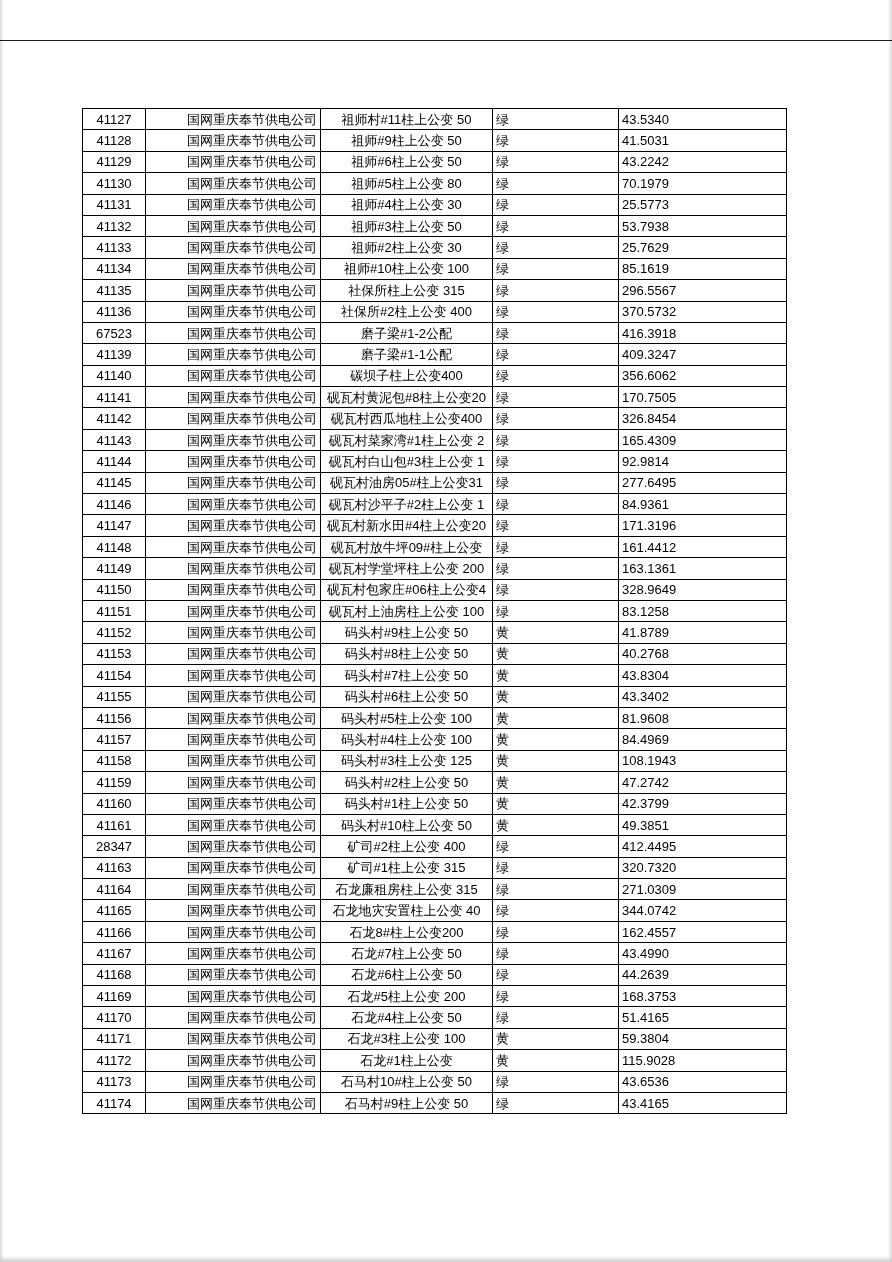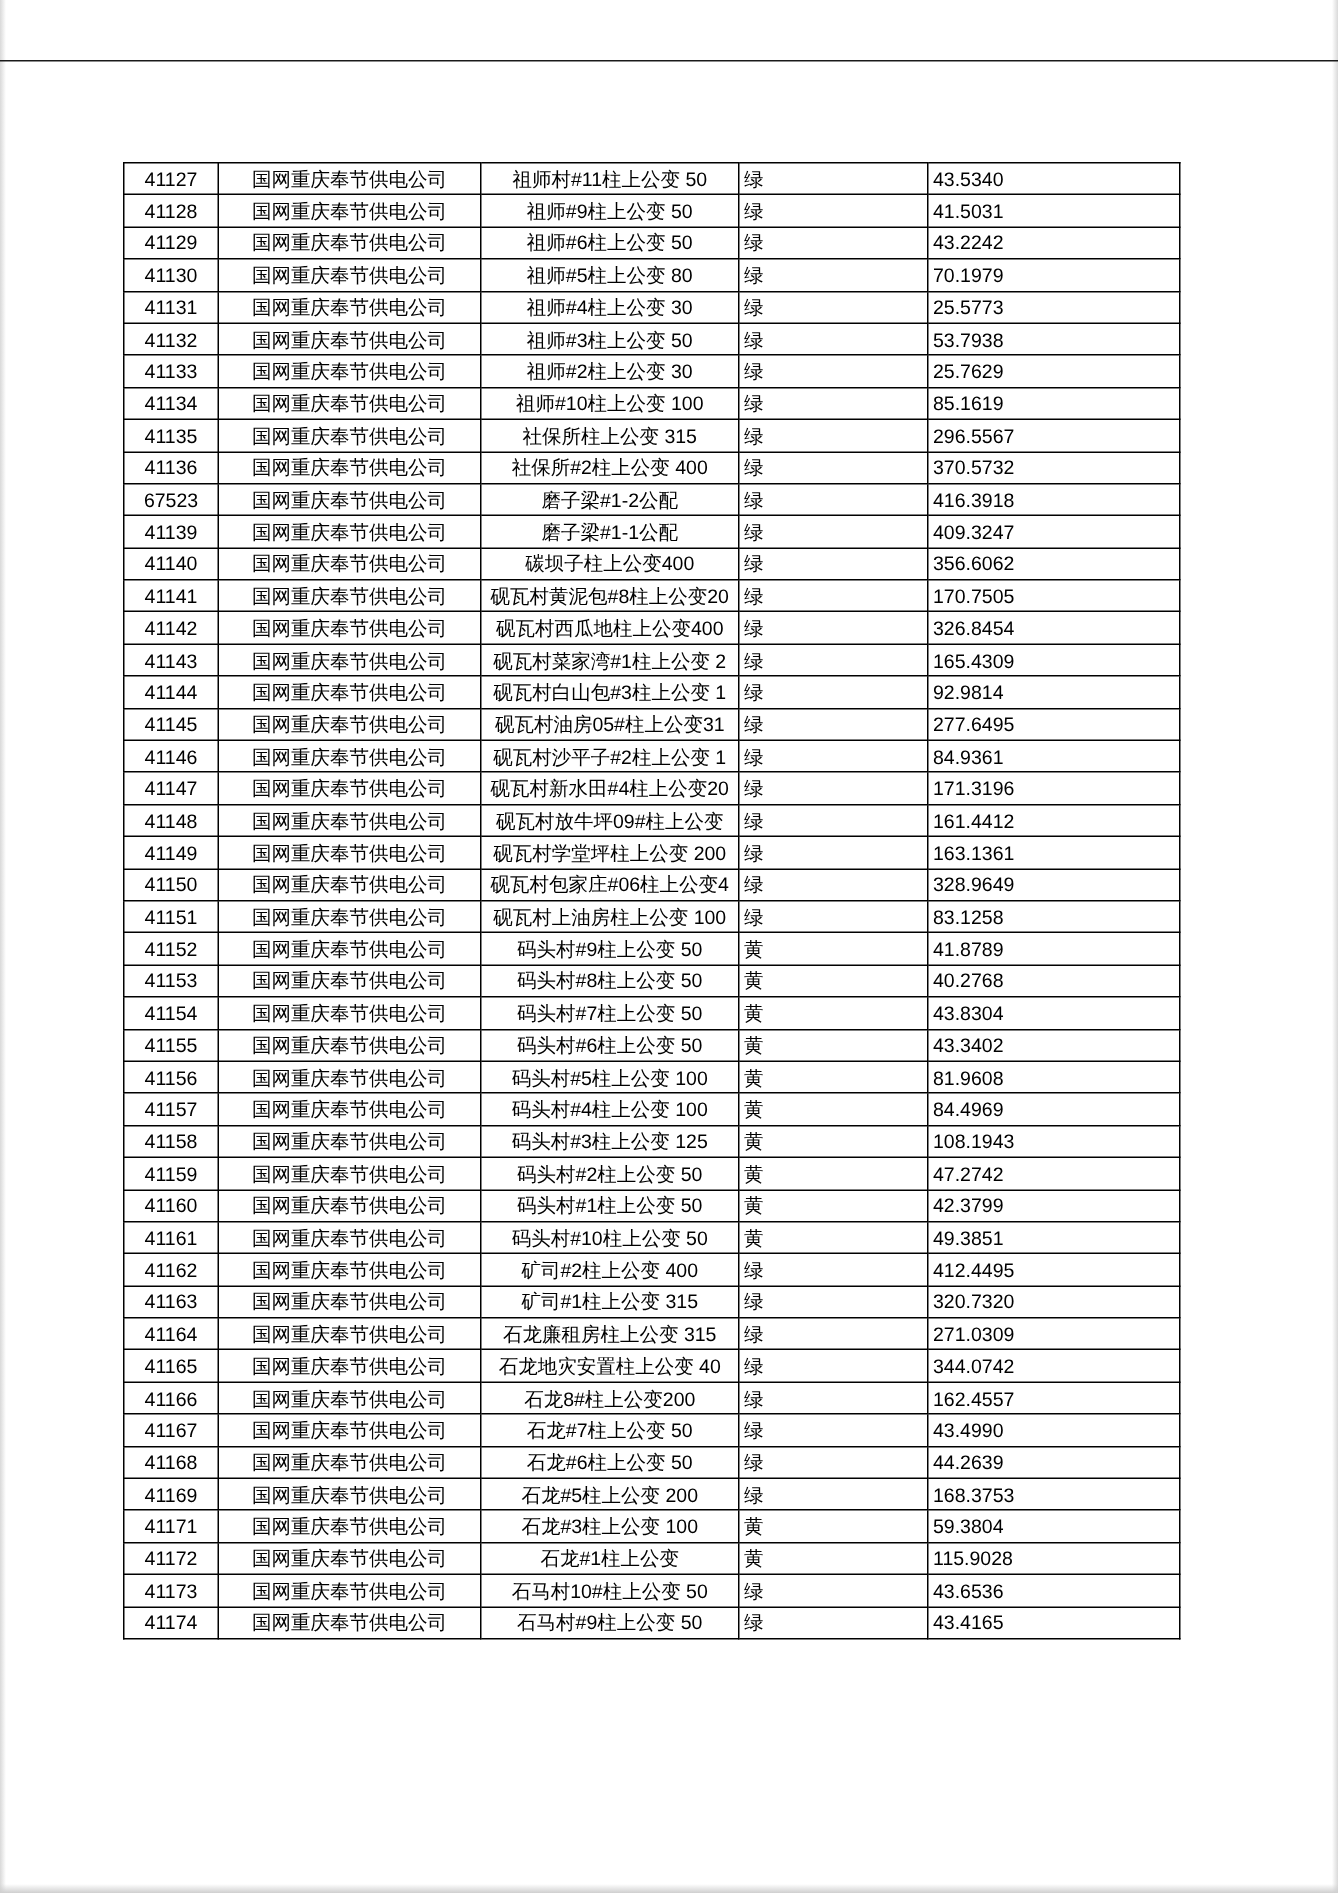--- a/index.html
+++ b/index.html
@@ -41,21 +41,21 @@
     overflow: hidden;
     vertical-align: middle;
   }
   col.c-id      { width: 63px;  }
   col.c-company { width: 175px; }
   col.c-desc    { width: 172px; }
   col.c-status  { width: 126px; }
   col.c-value   { width: 168px; }
 
   td.col-id     { text-align: center; }
-  td.col-company{ text-align: center; }
+  td.col-company{ text-align: right; }
   td.col-desc   { text-align: center; margin-left: 12px; }
   td.col-status { text-align: left; }
   td.col-value  { text-align: left; padding-right: 49px; }
 </style>
 </head>
 <body>
 
 <div class="edge-left"></div>
 <div class="edge-right"></div>
 <div class="edge-bottom"></div>
@@ -303,21 +303,21 @@
         <td class="col-value">42.3799</td>
       </tr>
       <tr>
         <td class="col-id">41161</td>
         <td class="col-company">国网重庆奉节供电公司</td>
         <td class="col-desc">码头村#10柱上公变  50</td>
         <td class="col-status">黄</td>
         <td class="col-value">49.3851</td>
       </tr>
       <tr>
-        <td class="col-id">41162</td>
+        <td class="col-id">28347</td>
         <td class="col-company">国网重庆奉节供电公司</td>
         <td class="col-desc">矿司#2柱上公变 400</td>
         <td class="col-status">绿</td>
         <td class="col-value">412.4495</td>
       </tr>
       <tr>
         <td class="col-id">41163</td>
         <td class="col-company">国网重庆奉节供电公司</td>
         <td class="col-desc">矿司#1柱上公变 315</td>
         <td class="col-status">绿</td>
@@ -357,20 +357,27 @@
         <td class="col-desc">石龙#6柱上公变 50</td>
         <td class="col-status">绿</td>
         <td class="col-value">44.2639</td>
       </tr>
       <tr>
         <td class="col-id">41169</td>
         <td class="col-company">国网重庆奉节供电公司</td>
         <td class="col-desc">石龙#5柱上公变 200</td>
         <td class="col-status">绿</td>
         <td class="col-value">168.3753</td>
+      </tr>
+      <tr>
+        <td class="col-id">41170</td>
+        <td class="col-company">国网重庆奉节供电公司</td>
+        <td class="col-desc">石龙#4柱上公变  50</td>
+        <td class="col-status">绿</td>
+        <td class="col-value">51.4165</td>
       </tr>
       <tr>
         <td class="col-id">41171</td>
         <td class="col-company">国网重庆奉节供电公司</td>
         <td class="col-desc">石龙#3柱上公变  100</td>
         <td class="col-status">黄</td>
         <td class="col-value">59.3804</td>
       </tr>
       <tr>
         <td class="col-id">41172</td>

